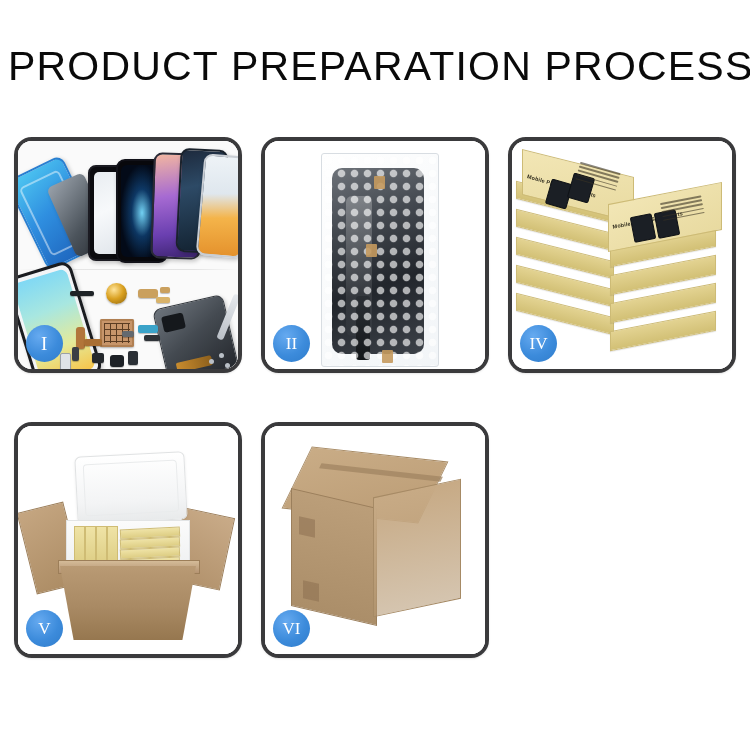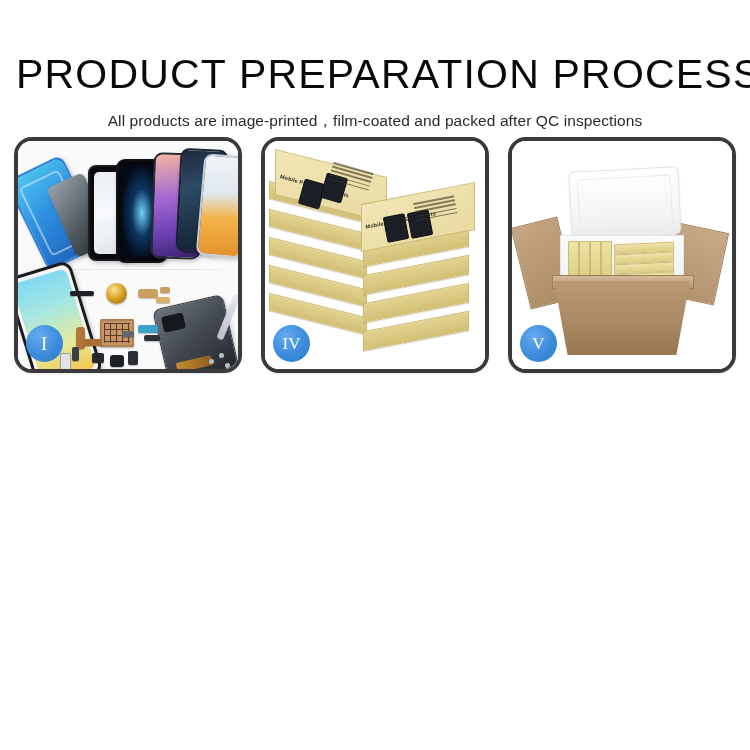--- a/index.html
+++ b/index.html
@@ -21,21 +21,21 @@
     padding-top: 38px;
     text-align: center;
   }
   .page-title {
     font-family: "Liberation Sans", sans-serif;
     font-size: 41px;
     font-weight: 400;
     letter-spacing: 1.2px;
     color: #0a0a0a;
     line-height: 1.0;
-    margin: 16px;
+    margin: 8px;
     white-space: nowrap;
   }
   .page-subtitle {
     font-family: "Liberation Sans", sans-serif;
     font-size: 15.5px;
     font-weight: 400;
     color: #2a2a2a;
     margin: 16px 0 0 0;
     letter-spacing: 0.1px;
     white-space: nowrap;
@@ -456,21 +456,20 @@
     position:absolute; width:16px; height:18px; background:rgba(140,112,80,0.55);
   }
   .ship-tab-a{ left:34px; top:92px; transform: skewY(13deg); }
   .ship-tab-b{ left:38px; top:156px; transform: skewY(13deg); }
 </style>
 </head>
 <body>
 
 <div class="header">
   <h1 class="page-title">PRODUCT PREPARATION PROCESS</h1>
-  <p class="page-subtitle">All products are image-printed，film-coated and packed after QC inspections</p>
 </div>
 
 <div class="cards-grid">
 
   <div class="process-card">
     <div class="card-canvas">
       <div class="collage">
         <div class="hline"></div>
         <div class="ph ph-blueframe"></div>
         <div class="ph ph-board"></div>
@@ -499,20 +498,36 @@
         <div class="part p14"></div>
         <div class="tool-driver"></div>
         <div class="screw s1"></div>
         <div class="screw s2"></div>
         <div class="screw s3"></div>
       </div>
     </div>
     <div class="step-badge">I</div>
   </div>
 
+  <div class="process-card">
+    <div class="card-canvas">
+      <div class="bubble-scene">
+        <div class="bubble-bag">
+          <div class="bubble-inner"></div>
+          <div class="bubble-flex"></div>
+          <div class="bubble-texture"></div>
+          <div class="tape t1"></div>
+          <div class="tape t2"></div>
+          <div class="tape t3"></div>
+          <div class="tape t4"></div>
+        </div>
+      </div>
+    </div>
+    <div class="step-badge narrow">II</div>
+  </div>
 
 
   <div class="process-card">
     <div class="card-canvas">
       <div class="stack-scene">
         <div class="kbox side k-l5"></div>
         <div class="kbox side k-l4"></div>
         <div class="kbox side k-l3"></div>
         <div class="kbox side k-l2"></div>
         <div class="kbox side k-l1"></div>
@@ -563,14 +578,27 @@
         <div class="bundle b6"></div>
         <div class="bundle b7"></div>
         <div class="bundle b8"></div>
         <div class="carton-rim"></div>
         <div class="carton-body"></div>
       </div>
     </div>
     <div class="step-badge narrow">V</div>
   </div>
 
+  <div class="process-card">
+    <div class="card-canvas">
+      <div class="ship-scene">
+        <div class="ship-top"></div>
+        <div class="ship-tapeline"></div>
+        <div class="ship-front"></div>
+        <div class="ship-side"></div>
+        <div class="ship-tab ship-tab-a"></div>
+        <div class="ship-tab ship-tab-b"></div>
+      </div>
+    </div>
+    <div class="step-badge narrow">VI</div>
+  </div>
 
 </div>
 
 </body></html>

